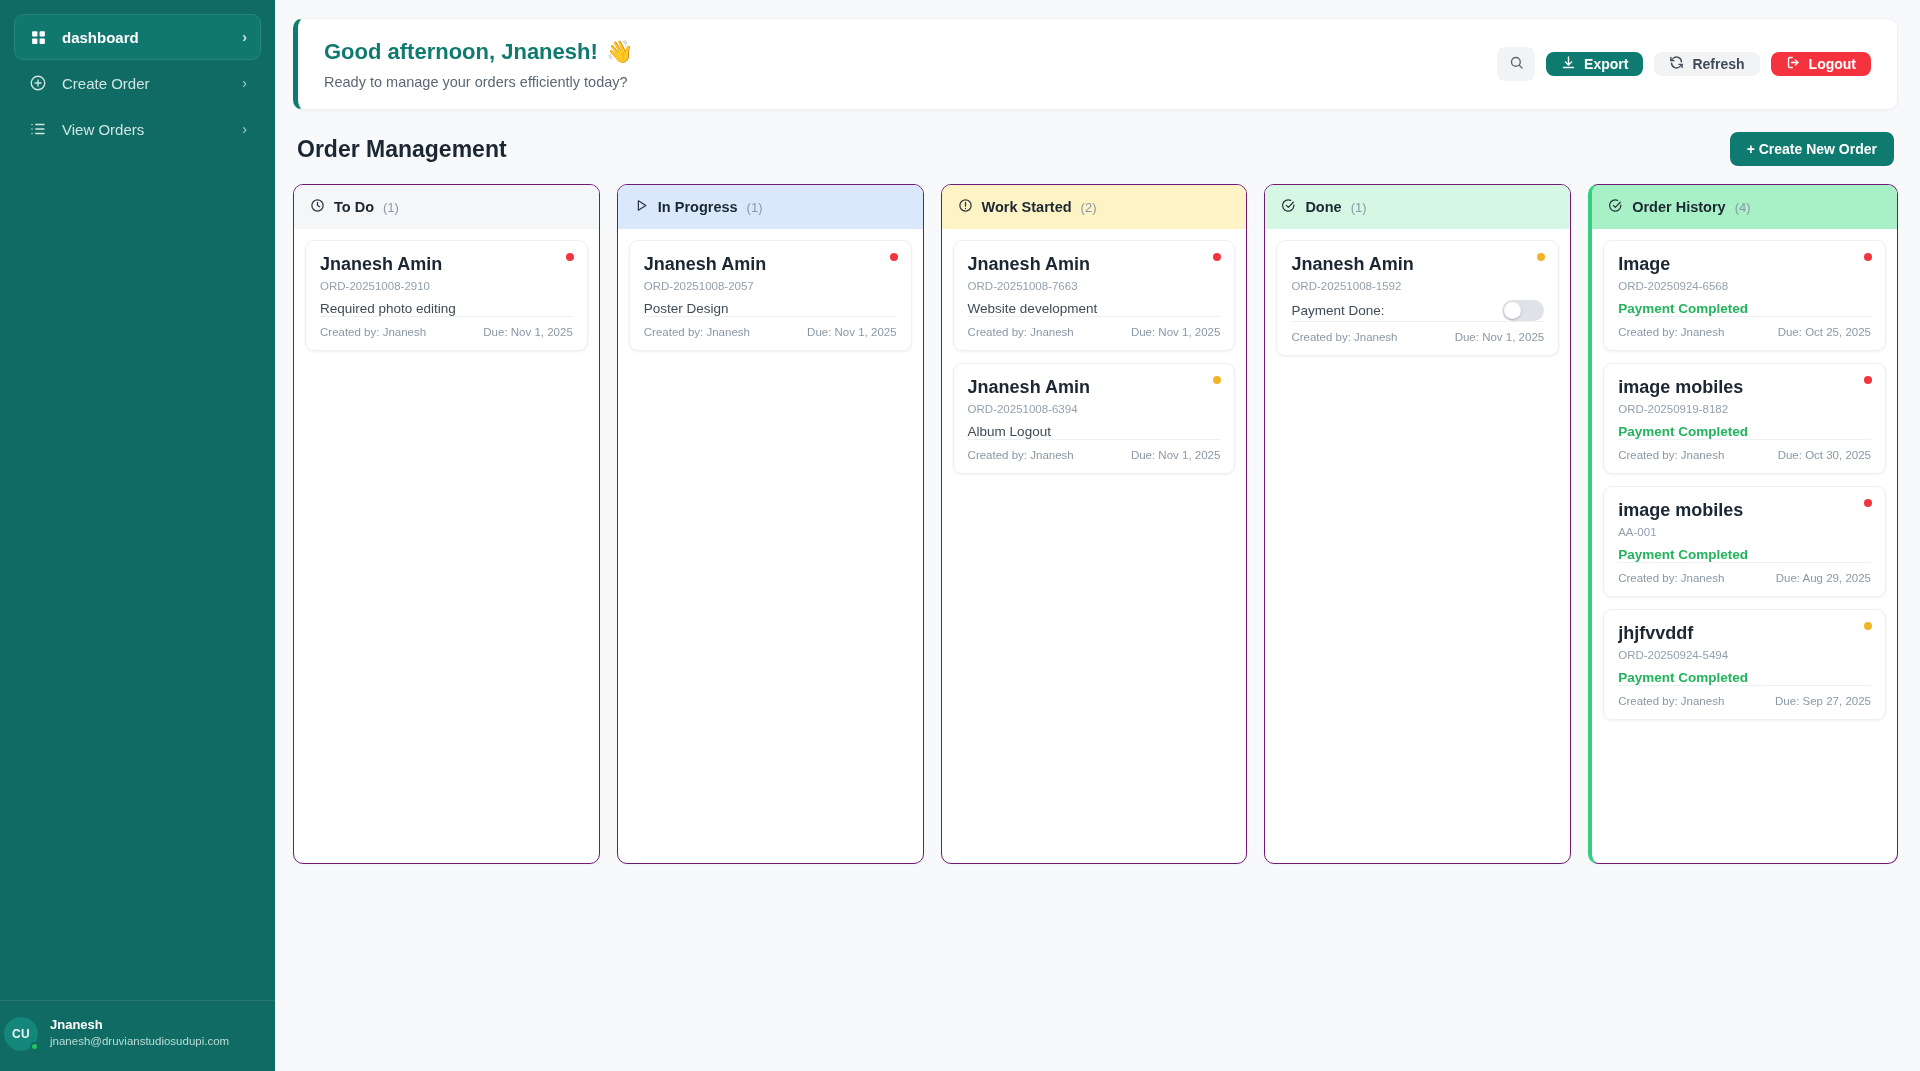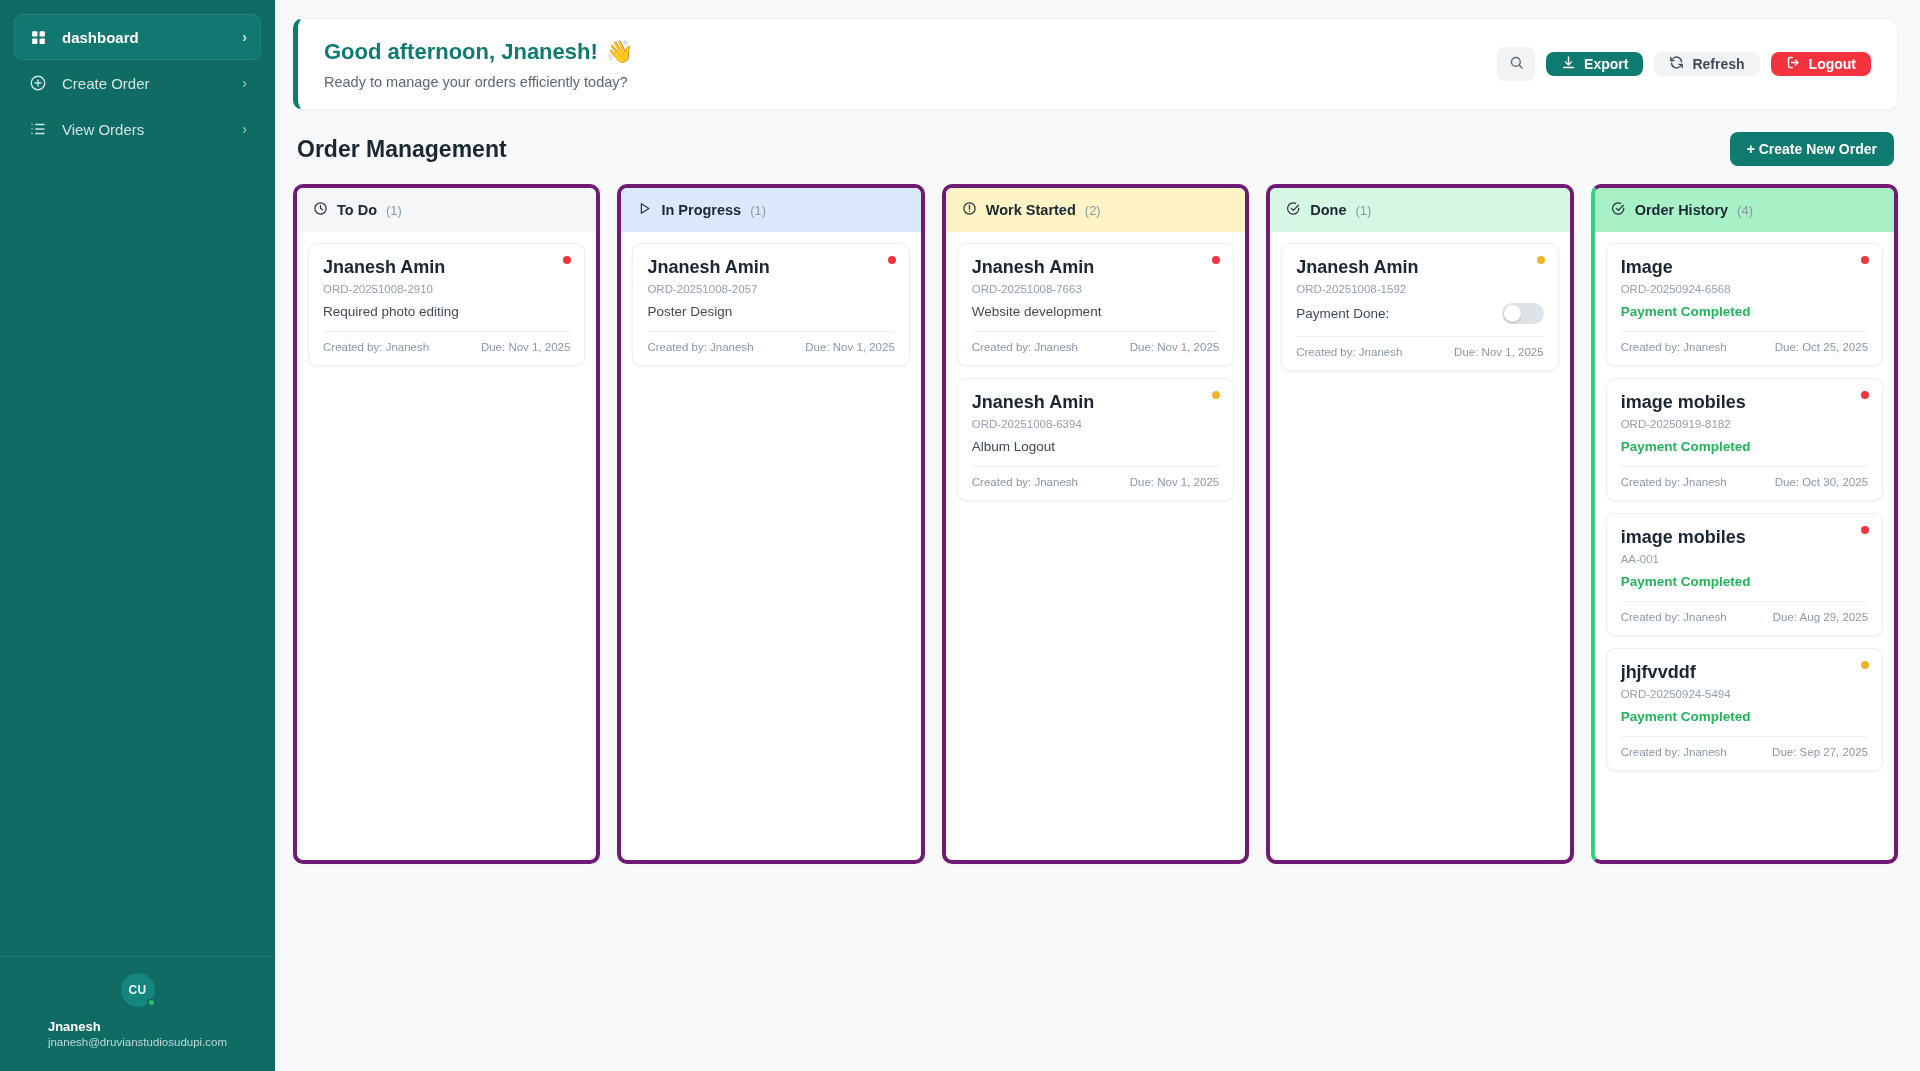--- a/index.html
+++ b/index.html
@@ -39,24 +39,23 @@
     color: #ffffff;
     font-weight: 700;
     box-shadow: inset 0 0 0 1px rgba(255,255,255,.09);
   }
   .nav-item .nav-ico { width: 20px; height: 20px; display: flex; align-items: center; justify-content: center; flex: 0 0 20px; }
   .nav-item .nav-label { flex: 1; }
   .nav-item .chev { opacity: .8; font-size: 14px; }
 
   .profile {
     margin-top: auto;
-    padding: 16px 10px 20px;
-    display: flex; align-items: center; gap: 12px;
+    padding: 16px 4px 20px;
+    display: flex; align-items: flex-start; gap: 12px;
     border-top: 1px solid rgba(255,255,255,.09);
-    flex-direction: column;
   }
   .avatar {
     width: 34px; height: 34px; border-radius: 50%;
     background: #14867c; color: #e9f6f4;
     display: flex; align-items: center; justify-content: center;
     font-size: 12px; font-weight: 700; letter-spacing: .4px;
     position: relative; flex: 0 0 34px;
   }
   .avatar .dot {
     position: absolute; right: -1px; bottom: 0;
@@ -114,21 +113,21 @@
     height: 34px; border: none; border-radius: 8px;
     padding: 0 17px; font-size: 14px; font-weight: 700; cursor: pointer;
     font-family: "Liberation Sans", sans-serif;
   }
 
   
   .board { display: flex; gap: 17px; align-items: flex-start; }
   .column {
     flex: 1 1 0; min-width: 0;
     background: #ffffff;
-    border: 4px solid #701a75;
+    border: 1px solid #701a75;
     border-radius: 10px;
     height: 680px;
     display: flex; flex-direction: column;
     overflow: hidden;
     box-shadow: 0 1px 2px rgba(16,24,40,.03);
   }
   .column.accent-history { border-left: 4px solid #34d07f; }
   .col-head {
     height: 44px; padding: 0 16px;
     display: flex; align-items: center; gap: 9px;
@@ -166,21 +165,20 @@
   .toggle {
     width: 42px; height: 21px; border-radius: 11px;
     background: #dfe3e8; position: relative; cursor: pointer; flex: 0 0 42px;
   }
   .toggle .knob {
     position: absolute; top: 2px; left: 2px;
     width: 17px; height: 17px; border-radius: 50%;
     background: #ffffff; box-shadow: 0 1px 2px rgba(16,24,40,.25);
   }
   .card-foot {
-    margin-top: 12px;
     border-top: 1px solid #eef1f4;
     padding: 9px 0 12px 0;
     display: flex; align-items: center; justify-content: space-between;
     font-size: 11.5px; color: #8a98a6;
   }
 </style>
 </head>
 <body>
 
 <div class="app">

